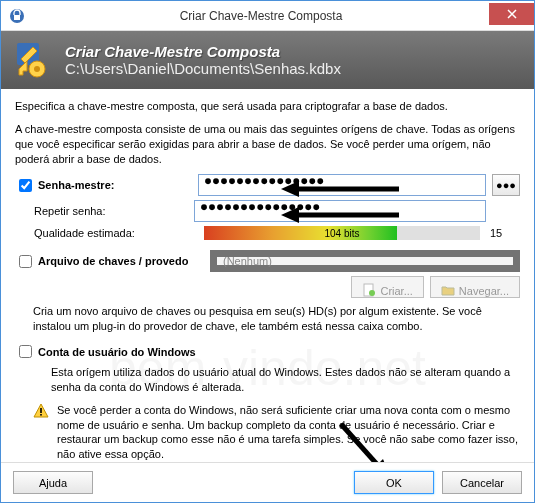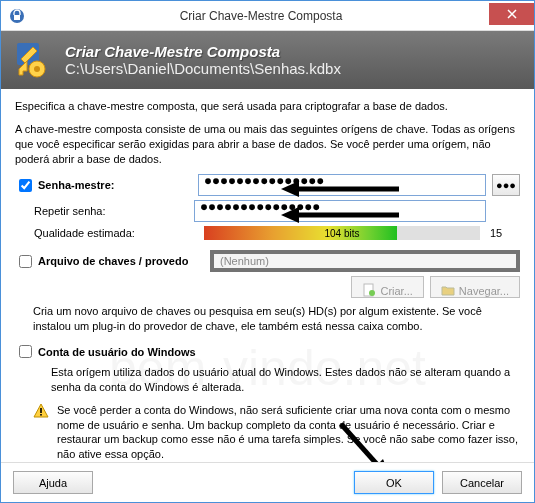--- a/index.html
+++ b/index.html
@@ -135,21 +135,21 @@
   }
   .qlen { width: 30px; text-align: left; }
   .file-row {
     display: flex;
     align-items: center;
     margin-bottom: 4px;
   }
   .combo {
     flex: 1;
     height: 22px;
-    border: 4px solid #737373;
+    border: 7px solid #737373;
     background: #f4f4f4;
     color: #888;
     padding: 0 6px;
     display: flex;
     align-items: center;
   }
   .file-btns {
     display: flex;
     justify-content: flex-end;
     gap: 6px;

